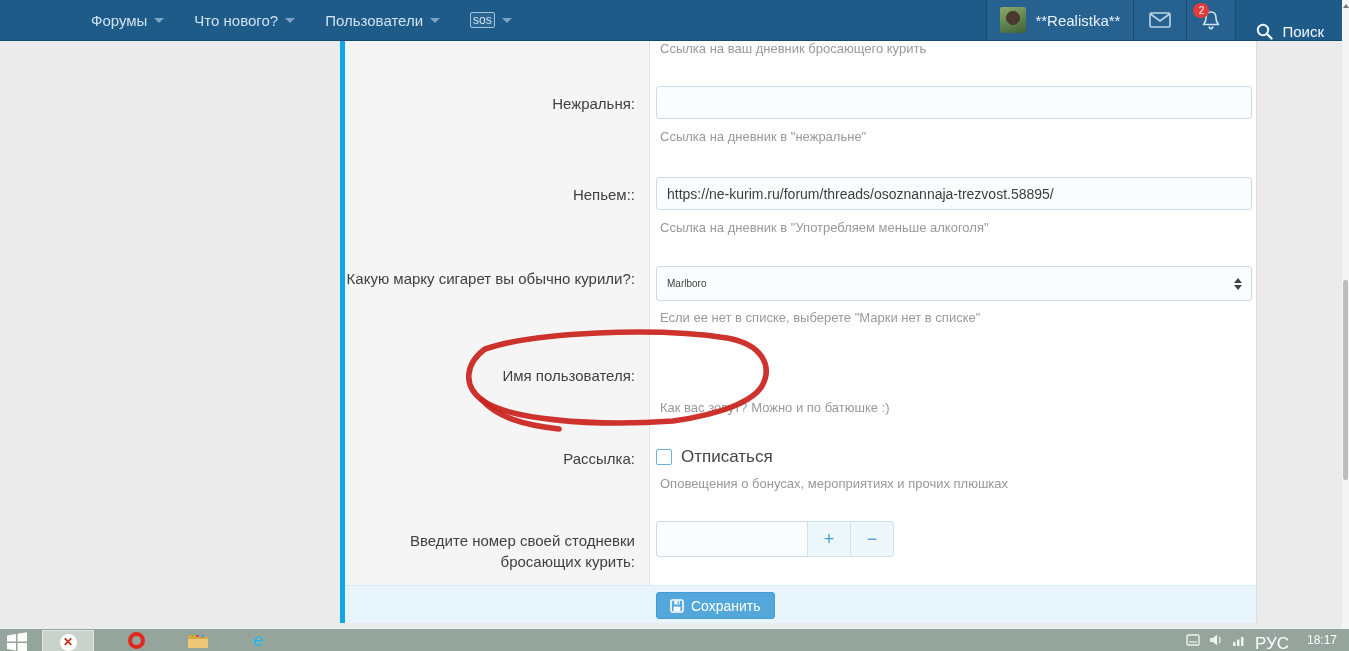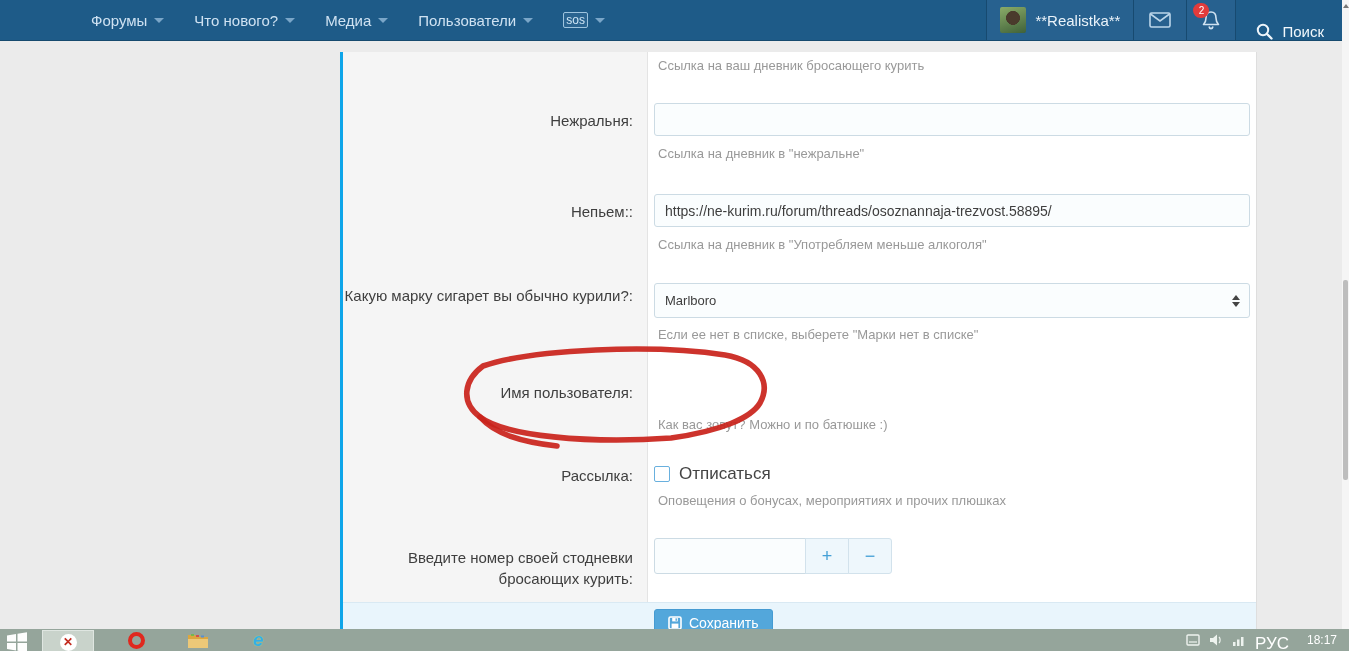--- a/index.html
+++ b/index.html
@@ -30,30 +30,30 @@
   .search-block { display:flex; align-items:flex-end; padding:0 18px 0 20px; cursor:pointer; }
   .search-label { color:#f2f8fc; font-size:15px; margin-left:9px; }
 
   
   .scrollbar { position:absolute; top:0; right:0; width:7px; bottom:22px; background:#f5f5f5; z-index:6; }
   .sb-arrow { position:absolute; top:4px; left:1px; width:0; height:0;
               border-left:3px solid transparent; border-right:3px solid transparent; border-bottom:4px solid #777; }
   .sb-thumb { position:absolute; top:280px; left:1px; width:5px; height:200px; background:#bdbdbd; border-radius:2px; }
 
   
-  .content { position:absolute; left:340px; top:52px; width:917px; height:588px; background:#fff;
-             border-left:3px solid #0ea5e9; border-right:1px solid #dedede; }
+  .content { position:absolute; left:340px; top:35px; width:917px; height:588px; background:#fff;
+             border-left:5px solid #0ea5e9; border-right:1px solid #dedede; }
   .label-col { position:absolute; left:0; top:0; bottom:0; width:305px; background:#f5f5f5; border-right:1px solid #e4e4e4; }
   .field-label { position:absolute; left:0; width:290px; text-align:right; color:#3f3f3f; font-size:15px; line-height:21px; }
   .hint { position:absolute; left:315px; color:#999; font-size:13px; }
   .text-input { position:absolute; left:311px; width:596px; height:33px; background:#fafdfe;
                 border:1px solid #ccdbe4; border-radius:3px; padding:0 10px; font-size:14px; color:#3e3e3e;
                 font-family:"Liberation Sans", sans-serif; }
   .select-box { position:absolute; left:311px; width:596px; height:35px; background:#fafdfe;
-                border:1px solid #ccdbe4; border-radius:3px; font-size:13px; color:#3e3e3e;
+                border:1px solid #ccdbe4; border-radius:3px; font-size:10px; color:#3e3e3e;
                 display:flex; align-items:center; padding:0 26px 0 10px; cursor:pointer; }
   .select-arrows { position:absolute; right:9px; top:50%; transform:translateY(-50%); }
   .select-arrows .up { width:0;height:0;border-left:4px solid transparent;border-right:4px solid transparent;
                        border-bottom:5px solid #444; margin-bottom:2px; }
   .select-arrows .down { width:0;height:0;border-left:4px solid transparent;border-right:4px solid transparent;
                          border-top:5px solid #444; }
   .checkbox-row { position:absolute; left:311px; display:flex; align-items:center; }
   .checkbox { width:16px; height:16px; background:#fff; border:1px solid #69b0de; border-radius:2px; cursor:pointer; }
   .checkbox-label { margin-left:9px; font-size:17px; color:#444; }
   .stepper { position:absolute; left:311px; display:flex; }
@@ -95,24 +95,20 @@
 <div id="screen">
 
   <header class="navbar">
     <nav class="nav-left">
       <div class="nav-item">
         <span>Форумы</span>
         <span class="caret"></span>
       </div>
       <div class="nav-item">
         <span>Что нового?</span>
-        <span class="caret"></span>
-      </div>
-      <div class="nav-item">
-        <span>Медиа</span>
         <span class="caret"></span>
       </div>
       <div class="nav-item">
         <span>Пользователи</span>
         <span class="caret"></span>
       </div>
       <div class="nav-item">
         <span class="sos-box">sos</span>
         <span class="caret"></span>
       </div>

